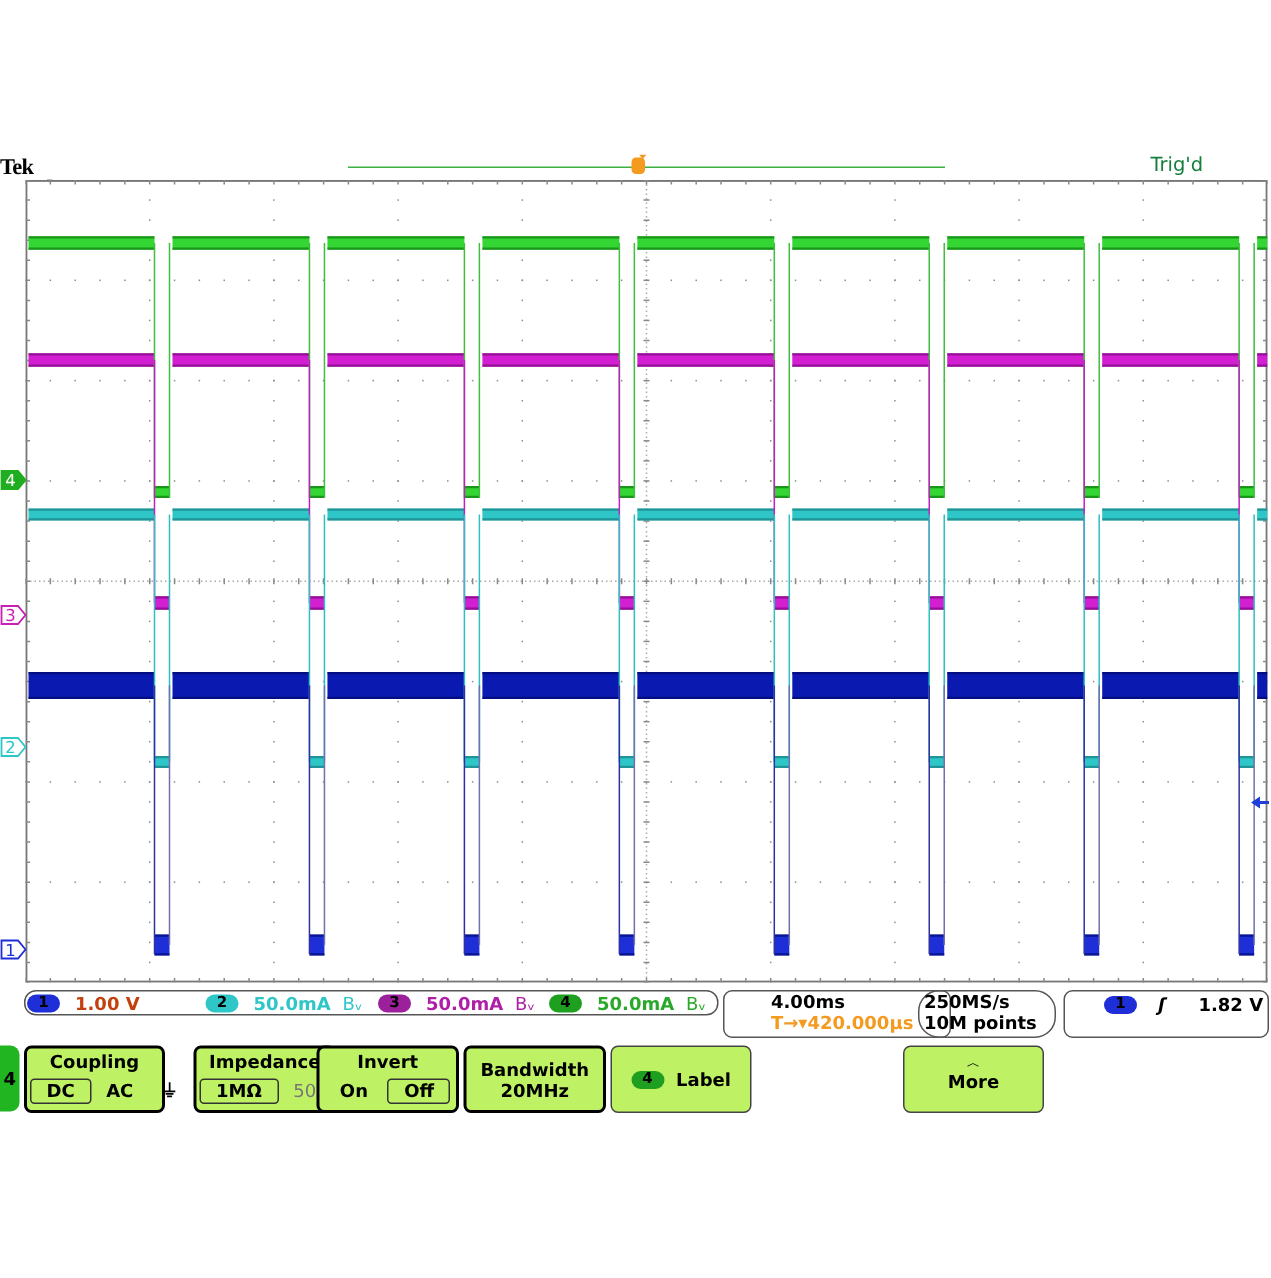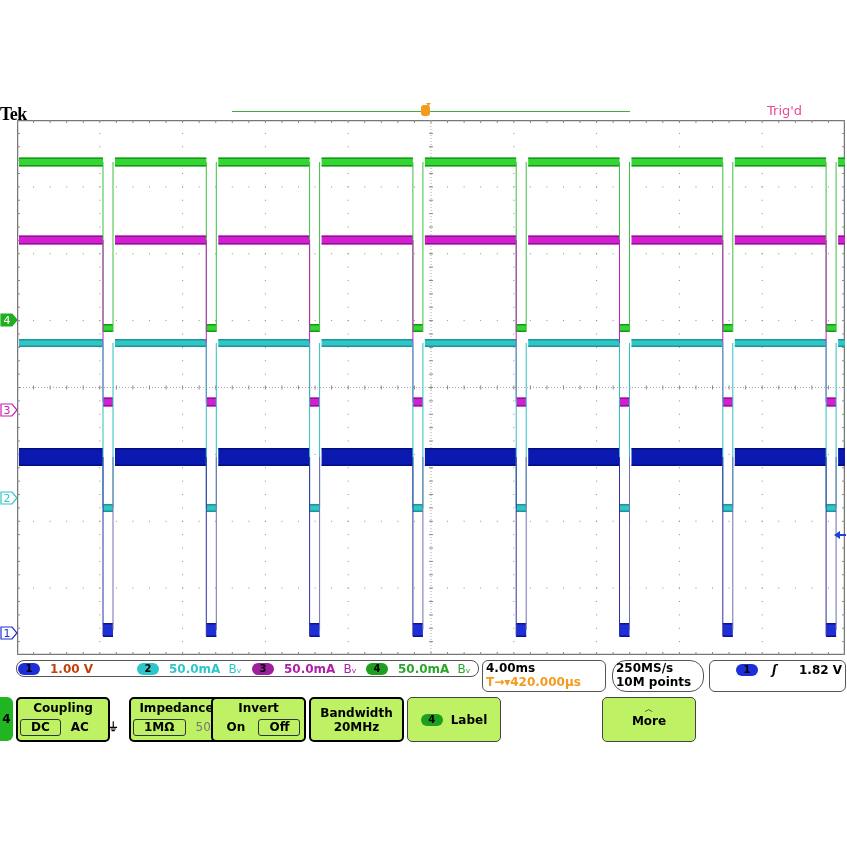--- a/index.html
+++ b/index.html
@@ -1,30 +1,30 @@
 <!DOCTYPE html>
 <html><head>
 <meta charset="utf-8">
 <style>
   html, body { margin:0; padding:0; background:#ffffff; }
   body { width:847px; height:852px; position:relative; overflow:hidden; font-family:"DejaVu Sans", sans-serif; }
   .abs { position:absolute; }
-  #tek-brand { left:0; top:104px; font-family:"Liberation Serif", serif; font-weight:bold; font-size:18px; color:#000; letter-spacing:-0.5px; }
+  #tek-brand { left:0; top:104px; font-family:"Liberation Serif", serif; font-weight:bold; font-size:15px; color:#000; letter-spacing:-0.5px; }
   #run-status { left:30px; top:118px; font-size:13px; color:#000; }
-  #trig-status { left:767px; top:103px; font-size:13px; color:#ec4899; }
+  #trig-status { left:767px; top:103px; font-size:13px; color:#15803d; }
   #record-bar { left:232px; top:111px; width:398px; height:1px; background:#3cb043; }
   #trig-pos-marker { left:420px; top:103px; width:12px; height:14px; }
   #trig-t-marker { left:418px; top:123px; width:12px; height:13px; }
   #graticule { left:17px; top:120px; width:828px; height:535px; }
   
   #readout-ch { left:16px; top:660px; width:461px; height:15px; border:1px solid #555; border-radius:8px; }
   .readout-item { position:absolute; top:0; height:15px; display:flex; align-items:center; font-size:12px; font-weight:bold; }
   .ch-badge { display:inline-block; width:22px; height:12px; border-radius:7px; color:#000; font-size:10px; text-align:center; line-height:12px; margin-right:10px; font-weight:bold; }
   .bw-icon { font-size:12px; margin-left:8px; font-weight:normal;text-align:center; }
-  #readout-horiz { left:482px; top:660px; width:122px; height:30px; border:1px solid #555; border-radius:6px; }
+  #readout-horiz { left:482px; top:660px; width:122px; height:30px; border:1px solid #555; border-radius:6px;padding-left:28px; }
   #readout-acq { left:612px; top:660px; width:90px; height:30px; border:1px solid #555; border-radius:14px; }
   #readout-trig { left:709px; top:660px; width:135px; height:30px; border:1px solid #555; border-radius:6px; }
   .readout-line { font-size:12px; font-weight:bold; line-height:14px; padding-left:3px; white-space:nowrap; }
   
   #ch-tab { left:0; top:697px; width:13px; height:44px; background:#22b522; border-radius:0 6px 6px 0; color:#000; font-size:12px; font-weight:bold; display:flex; align-items:center; justify-content:center; }
   .menu-btn { position:absolute; top:697px; height:45px; border:2px solid #000; border-radius:5px; box-sizing:border-box; background:#bef264; text-align:center; font-size:12px; font-weight:bold; color:#000; }
   .menu-btn.thin { border-width:1px; border-color:#444; }
   .menu-title { margin-top:2px; line-height:14px; }
   .menu-opts { display:flex; justify-content:space-around; align-items:center; margin-top:4px; font-size:12px; padding:0 2px; }
   .opt { padding:0 10px; line-height:15px; }

